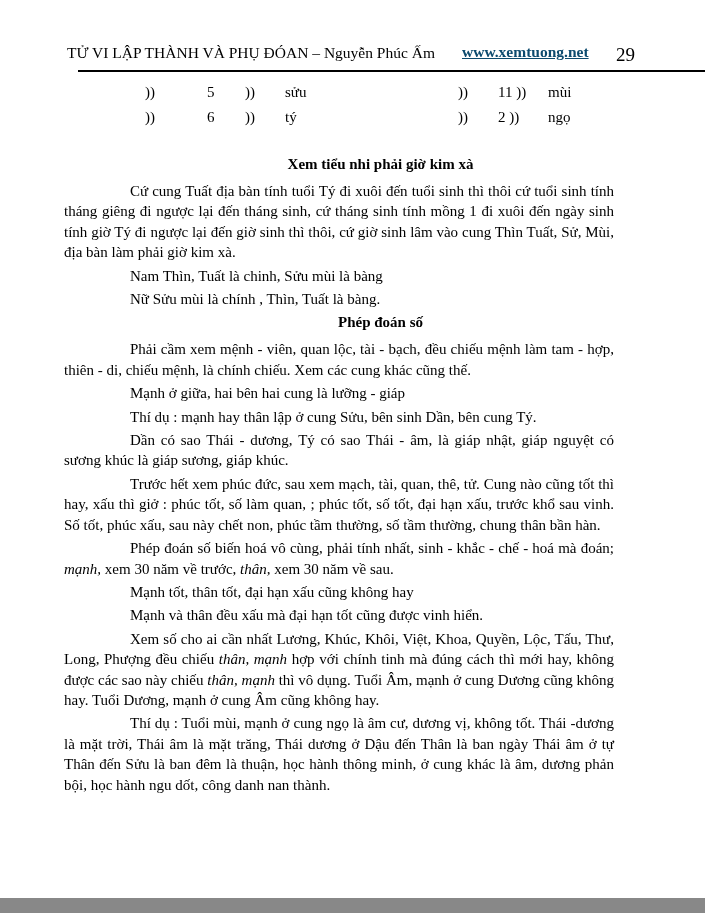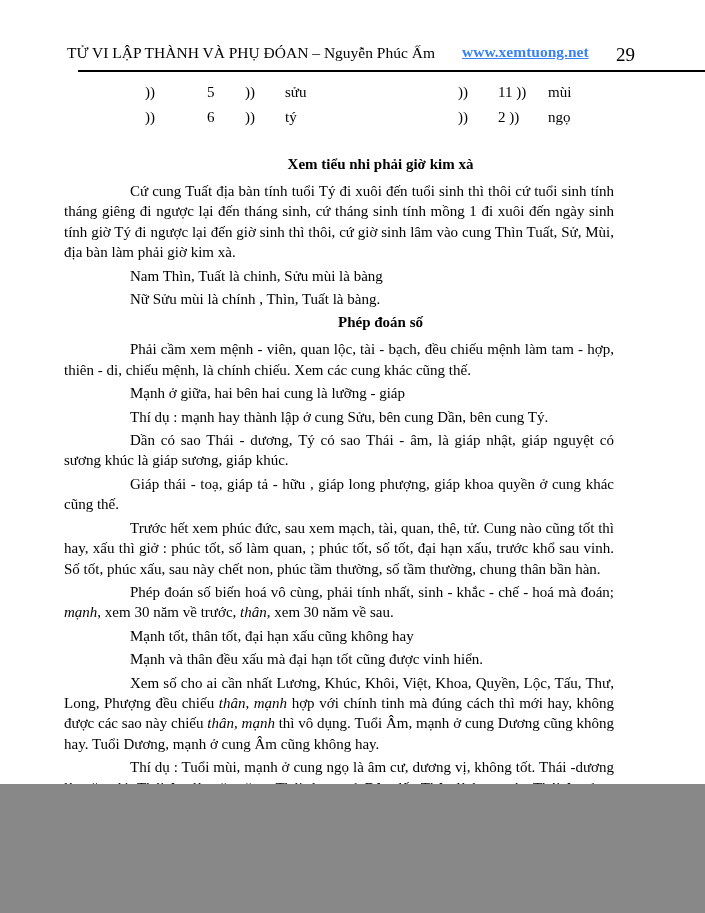--- a/index.html
+++ b/index.html
@@ -1,34 +1,34 @@
 <!DOCTYPE html>
 <html><head>
 <meta charset="utf-8">
 <style>
   html,body { margin:0; padding:0; background:#888; }
   .page {
     position: relative;
     width: 705px;
-    height: 784px;
+    height: 898px;
     margin: 0 auto;
     background: #ffffff;
     font-family: "Liberation Serif", "DejaVu Serif", serif;
     color: #000000;
     overflow: hidden;
   }
   
   .hdr-title {
     position: absolute; left: 67px; top: 44px;
     font-size: 15.5px; white-space: nowrap;
   }
   .hdr-link {
     position: absolute; left: 462px; top: 43px;
     font-size: 15.5px; font-weight: bold;
-    color: #3b82f6; text-decoration: underline;
+    color: #0c4a6e; text-decoration: underline;
     white-space: nowrap; cursor: pointer;
   }
   .hdr-page {
     position: absolute; left: 616px; top: 44px;
     font-size: 19px;
     text-align: center;
   }
   .hdr-rule {
     position: absolute; left: 78px; right: 0; top: 70px;
     height: 2px; background: #000000;
@@ -95,23 +95,22 @@
     </div>
 
   <div class="doc-body" id="doc-body">
       <div class="block-heading"><span>Xem tiểu nhi phải giờ kim xà</span></div>
       <div class="block-para"><span>Cứ cung Tuất địa bàn tính tuổi Tý đi xuôi đến tuổi sinh thì thôi cứ tuổi sinh tính tháng giêng đi ngược lại đến tháng sinh, cứ tháng sinh tính mồng 1 đi xuôi đến ngày sinh tính giờ Tý đi ngược lại đến giờ sinh thì thôi, cứ giờ sinh lâm vào cung Thìn Tuất, Sử, Mùi, địa bàn làm phải giờ kim xà.</span></div>
       <div class="block-para"><span>Nam Thìn, Tuất là chinh, Sửu mùi là bàng</span></div>
       <div class="block-para"><span>Nữ Sửu mùi là chính , Thìn, Tuất là bàng.</span></div>
       <div class="block-heading"><span>Phép đoán số</span></div>
       <div class="block-para"><span>Phải cầm xem mệnh - viên, quan lộc, tài - bạch, đều chiếu mệnh làm tam - hợp, thiên - di, chiếu mệnh, là chính chiếu. Xem các cung khác cũng thế.</span></div>
       <div class="block-para"><span>Mạnh ở giữa, hai bên hai cung là lưỡng - giáp</span></div>
-      <div class="block-para"><span>Thí dụ : mạnh hay thành lập ở cung Sửu, bên cung Dần, bên cung Tý.</span></div>
+      <div class="block-para"><span>Thí dụ : mạnh hay thân lập ở cung Sửu, bên sinh Dần, bên cung Tý.</span></div>
       <div class="block-para"><span>Dần có sao Thái - dương, Tý có sao Thái - âm, là giáp nhật, giáp nguyệt có sương khúc là giáp sương, giáp khúc.</span></div>
-      <div class="block-para"><span>Giáp thái - toạ, giáp tả - hữu , giáp long phượng, giáp khoa quyền ở cung khác cũng thế.</span></div>
       <div class="block-para"><span>Trước hết xem phúc đức, sau xem mạch, tài, quan, thê, tử. Cung nào cũng tốt thì hay, xấu thì giở : phúc tốt, số làm quan, ; phúc tốt, số tốt, đại hạn xấu, trước khổ sau vinh. Số tốt, phúc xấu, sau này chết non, phúc tầm thường, số tầm thường, chung thân bần hàn.</span></div>
       <div class="block-para"><span>Phép đoán số biến hoá vô cùng, phải tính nhất, sinh - khắc - chế - hoá mà đoán; </span><i>mạnh,</i><span> xem 30 năm về trước, </span><i>thân,</i><span> xem 30 năm về sau.</span></div>
       <div class="block-para"><span>Mạnh tốt, thân tốt, đại hạn xấu cũng không hay</span></div>
       <div class="block-para"><span>Mạnh và thân đều xấu mà đại hạn tốt cũng được vinh hiển.</span></div>
       <div class="block-para"><span>Xem số cho ai cần nhất Lương, Khúc, Khôi, Việt, Khoa, Quyền, Lộc, Tấu, Thư, Long, Phượng đều chiếu </span><i>thân, mạnh</i><span> hợp với chính tinh mà đúng cách thì mới hay, không được các sao này chiếu </span><i>thân, mạnh</i><span> thì vô dụng. Tuổi Âm, mạnh ở cung Dương cũng không hay. Tuổi Dương, mạnh ở cung Âm cũng không hay.</span></div>
       <div class="block-para"><span>Thí dụ : Tuổi mùi, mạnh ở cung ngọ là âm cư, dương vị, không tốt. Thái -dương là mặt trời, Thái âm là mặt trăng, Thái dương ở Dậu đến Thân là ban ngày Thái âm ở tự Thân đến Sửu là ban đêm là thuận, học hành thông minh, ở cung khác là âm, dương phản bội, học hành ngu dốt, công danh nan thành.</span></div>
     </div>
 
 </div>
 

